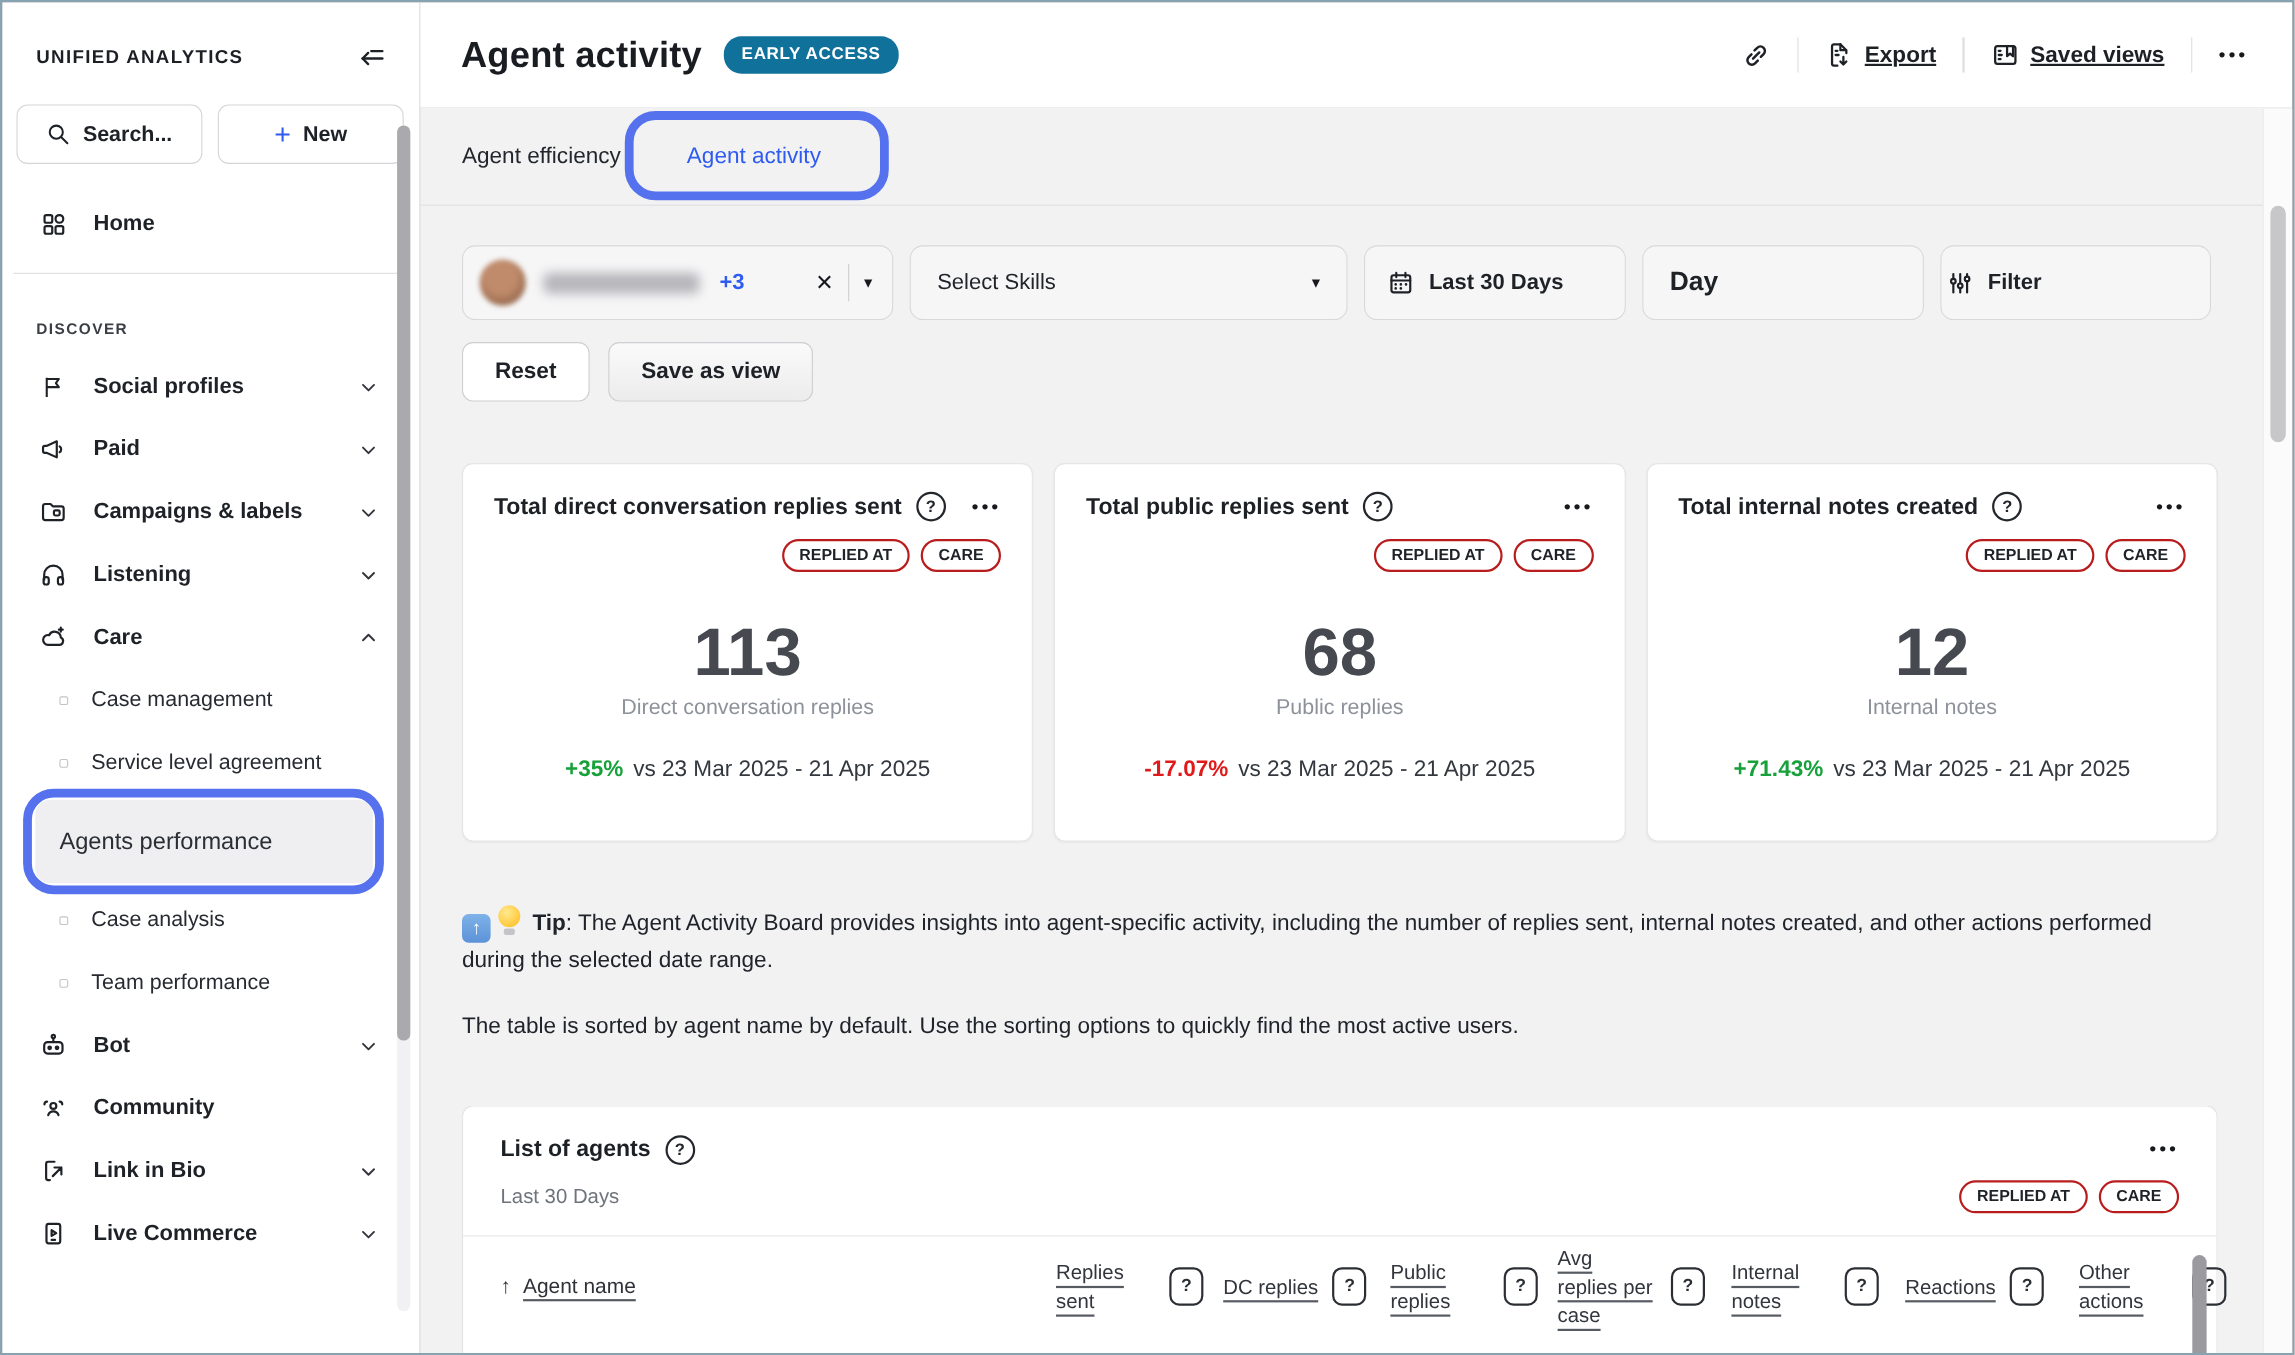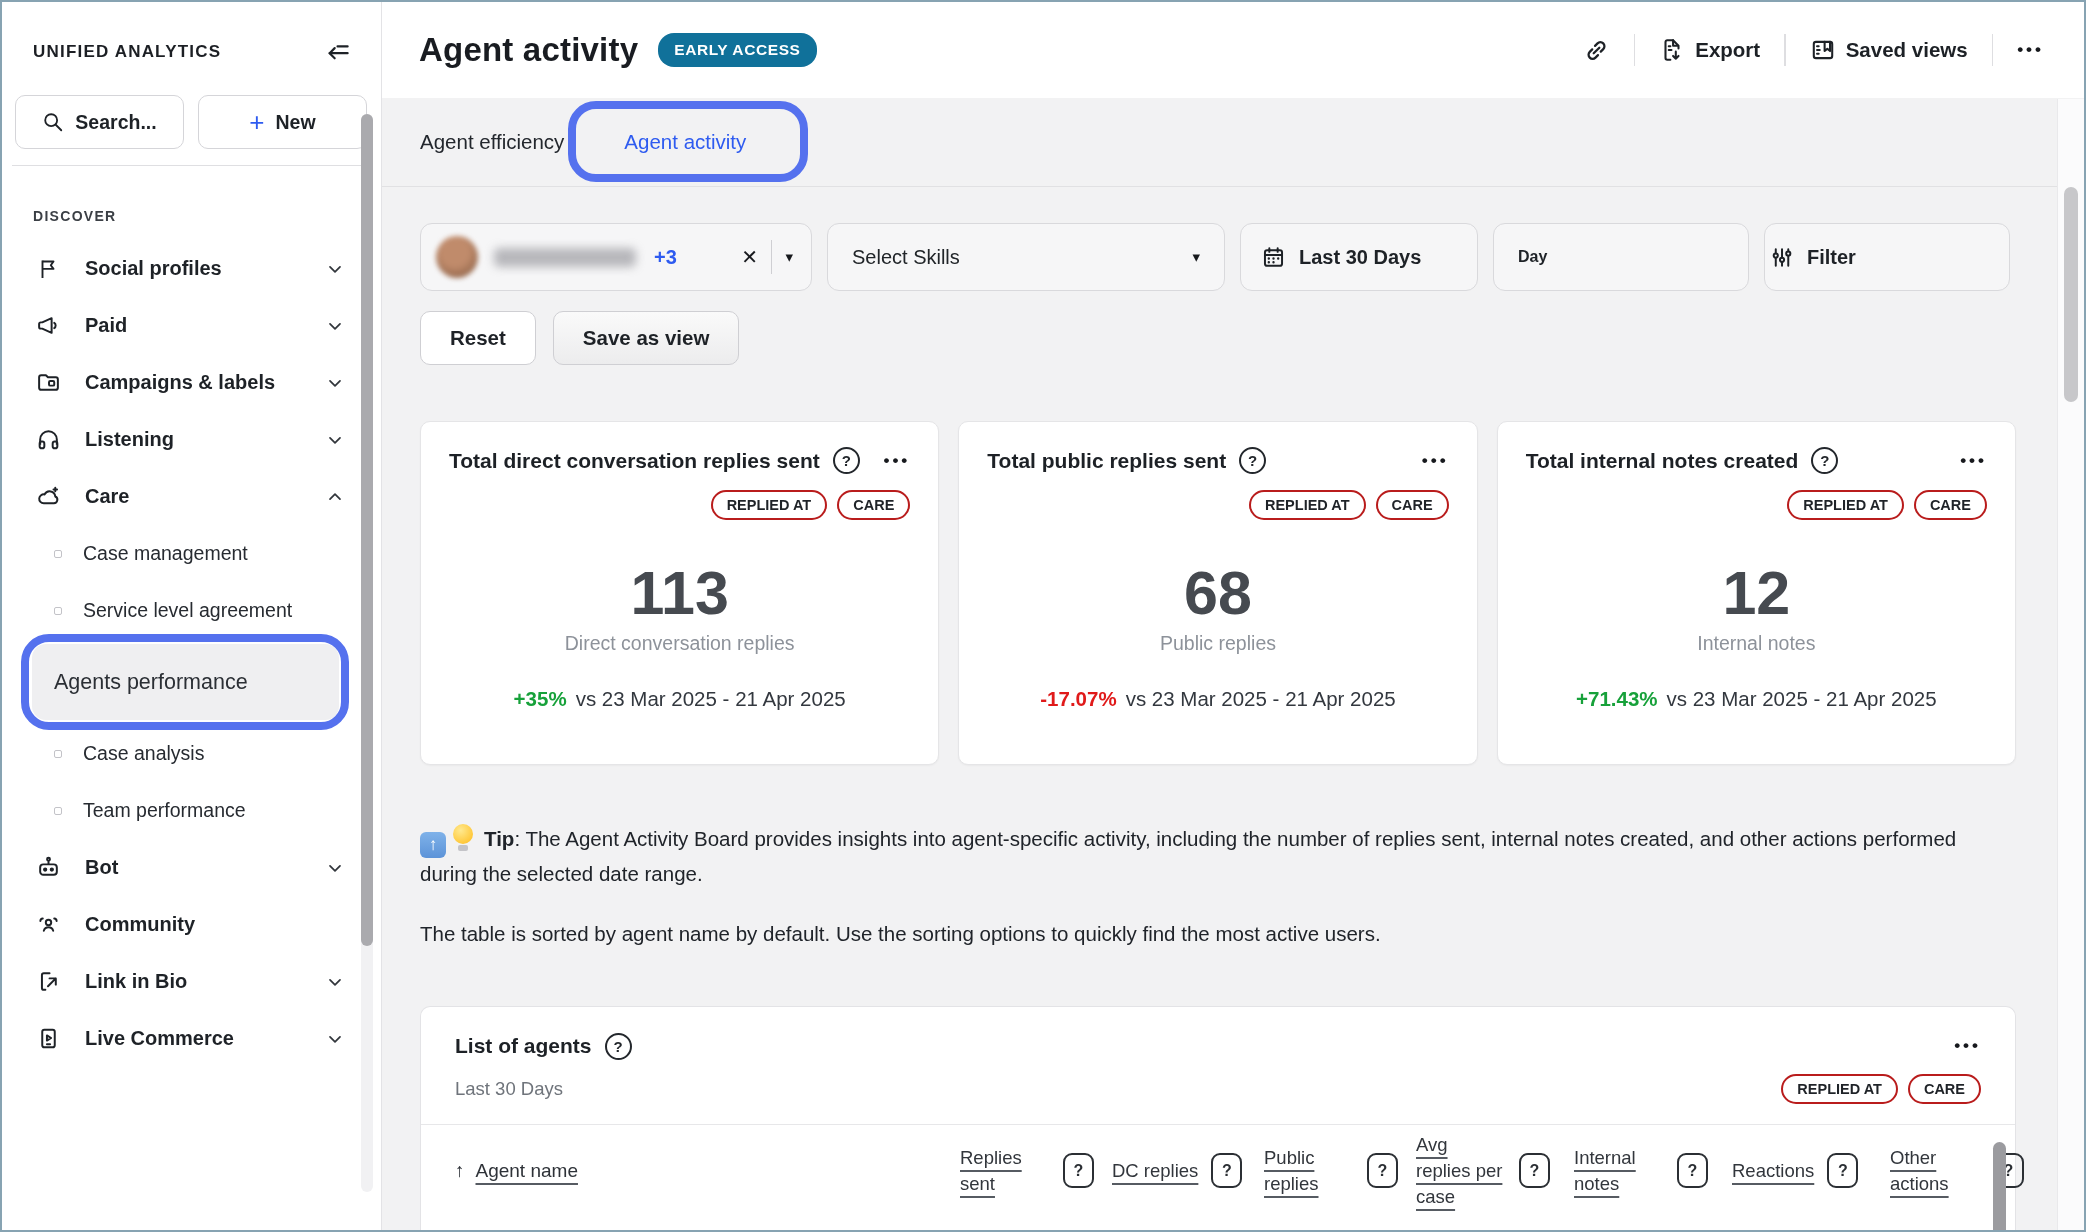--- a/index.html
+++ b/index.html
@@ -43,21 +43,21 @@
 
   
   .main { position:relative; flex:1; display:flex; flex-direction:column; min-width:0; }
   .topbar { height:96px; flex:0 0 96px; background:#fff; display:flex; align-items:center;
             padding:0 40px 0 37px; }
   .page-title { font-size:33px; font-weight:700; color:#191c21; letter-spacing:0.2px; }
   .badge-teal { margin-left:20px; background:#10719a; color:#fff; font-size:15.5px; font-weight:700;
                 letter-spacing:0.6px; padding:8px 16px; border-radius:16px; }
   .top-actions { margin-left:auto; display:flex; align-items:center; gap:24px; }
   .ta-btn { display:flex; align-items:center; gap:10px; font-size:20.5px; font-weight:700;
-            color:#1d2126; cursor:pointer; background:none; border:none; font-family:inherit; }
+            color:#1d2126; cursor:pointer; background:none; border:none; font-family:inherit;text-decoration:underline; }
   .vdiv { width:1.5px; height:32px; background:#dedee1; }
   .dots { font-size:17px; letter-spacing:3px; font-weight:700; color:#17191d; cursor:pointer; }
 
   .tabstrip { position:relative; height:89px; flex:0 0 89px; background:#f2f2f3;
               border-bottom:1px solid #e1e1e3; display:flex; align-items:center; padding-left:38px; }
   .tab { font-size:20.5px; color:#23272d; cursor:pointer; }
   .tab.active { color:#2e5bf0; font-weight:500; margin-left:60px; }
   .tab-ring { left:186px; top:3px; width:240px; height:81px; }
 
   .content { position:relative; flex:1; background:#f2f2f3; padding:36px 68px 0 38px; overflow:hidden; }
@@ -71,21 +71,21 @@
             filter:blur(2.5px); }
   .name-blob { width:142px; height:19px; margin-left:16px; border-radius:5px;
                background:#83838a; opacity:0.55; filter:blur(5px); }
   .plus-count { margin-left:18px; color:#2e5bf0; font-size:20px; font-weight:700; }
   .x-glyph { margin-left:auto; font-size:20px; color:#17191d; }
   .pill-div { width:1.5px; height:34px; background:#cfcfd3; margin:0 13px; }
   .caret { font-size:15px; color:#17191d; }
   .fpill.skills { width:398px; padding:0 24px; justify-content:space-between;
                   font-size:20px; color:#212529; }
   .fpill.range { width:238px; padding:0 20px; gap:13px; font-size:20px; font-weight:700; }
-  .fpill.gran  { width:256px; padding:0 24px; font-size:16px; font-weight:700; }
+  .fpill.gran  { width:256px; padding:0 24px; font-size:24px; font-weight:700; }
   .fpill.filt  { width:246px; padding:0 4px; gap:13px; font-size:20px; font-weight:700; }
 
   .action-row { display:flex; gap:17px; margin-top:20px; }
   .btn { height:54px; border:1.5px solid #cfcfd3; border-radius:10px; padding:0 29px;
          font-size:20.5px; font-weight:700; color:#1e2227; font-family:inherit; cursor:pointer; }
   .btn.ghost { background:#fff; }
   .btn.soft  { background:linear-gradient(#fafafa,#ececed); }
 
   .cards { display:flex; gap:19px; margin-top:56px; }
   .card { flex:1; height:344px; background:#fff; border:1px solid #e5e5e7; border-radius:10px;
@@ -171,20 +171,31 @@
             </svg>
         </span>
         <span>Search...</span>
       </button>
       <button class="sbtn">
         <span class="plus-glyph">+</span>
         <span>New</span>
       </button>
     </div>
 
+    <div class="nav-item home">
+      <span class="nicon icon">
+        <svg width="24" height="24" viewBox="0 0 24 24" fill="none" stroke="#1e2227" stroke-width="2">
+            <rect x="3.5" y="3.5" width="7" height="7" rx="1.6"></rect>
+            <rect x="13.5" y="3.5" width="7" height="7" rx="3.4"></rect>
+            <rect x="3.5" y="13.5" width="7" height="7" rx="1.6"></rect>
+            <rect x="13.5" y="13.5" width="7" height="7" rx="1.6"></rect>
+          </svg>
+      </span>
+      <span class="nlabel">Home</span>
+    </div>
 
     <div class="side-divider"></div>
 
     <div class="section-label">DISCOVER</div>
 
     <div class="nav-item">
       <span class="nicon icon">
         <svg width="24" height="24" viewBox="0 0 24 24" fill="none" stroke="#1e2227" stroke-width="1.9" stroke-linejoin="round">
             <path d="M5.5 21 V3.5"></path>
             <path d="M5.5 4.5 H16.5 L13.8 8.2 L16.5 11.9 H5.5"></path>

